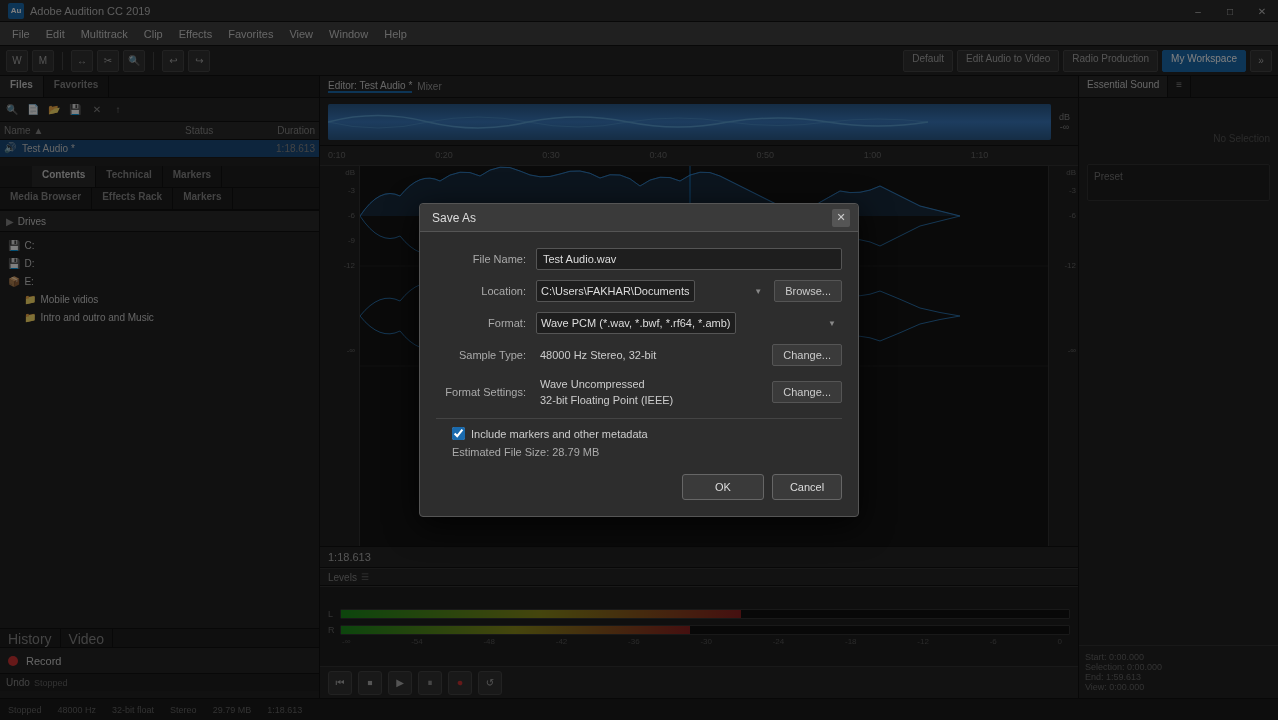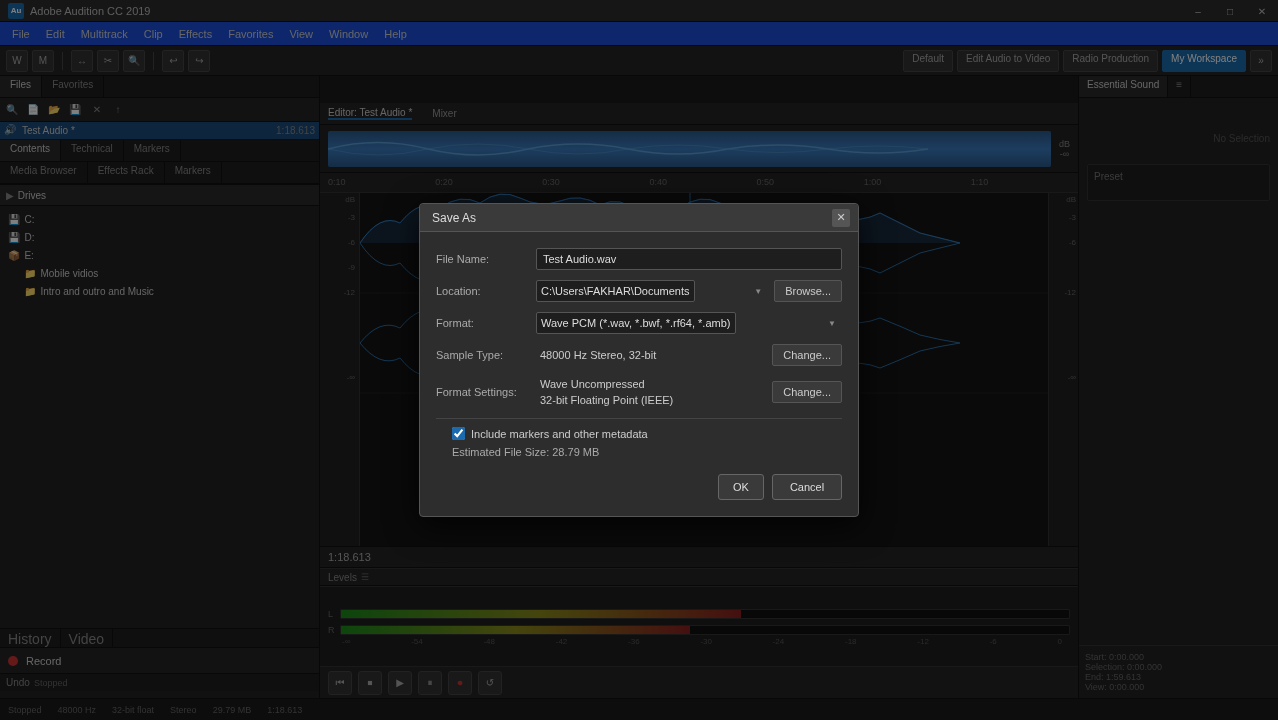--- a/index.html
+++ b/index.html
@@ -48,21 +48,21 @@
       align-items: center;
       justify-content: center;
       color: #bbb;
       font-size: 10px;
       cursor: pointer;
     }
 
     
     #menubar {
       height: 24px;
-      background: #1d4ed8;
+      background: #404040;
       display: flex;
       align-items: center;
       padding: 0 4px;
       border-bottom: 1px solid #111;
     }
     .menu-item {
       padding: 2px 8px;
       color: #ccc;
       font-size: 11px;
       cursor: pointer;
@@ -135,20 +135,21 @@
       flex-direction: column;
       overflow: hidden;
     }
 
     
     .panel-tabs {
       display: flex;
       background: #1e1e1e;
       border-bottom: 1px solid #111;
       height: 22px;
+      font-weight: bold;
     }
     .panel-tab {
       padding: 3px 10px;
       font-size: 10px;
       color: #888;
       cursor: pointer;
       border-right: 1px solid #111;
     }
     .panel-tab.active { color: #ccc; background: #2a2a2a; }
     .panel-toolbar {
@@ -289,22 +290,21 @@
       position: relative;
     }
 
     .editor-header {
       height: 22px;
       background: #252525;
       display: flex;
       align-items: center;
       padding: 0 8px;
       border-bottom: 1px solid #111;
-      gap: 20px;
-      margin-top: 27px;
+      gap: 5px;
     }
     .editor-tab {
       font-size: 10px;
       color: #999;
       cursor: pointer;
     }
     .editor-tab.active { color: #ccc; border-bottom: 2px solid #1a6aad; }
     .waveform-overview {
       height: 48px;
       background: #222;
@@ -564,20 +564,21 @@
     }
     .dialog-row {
       display: flex;
       align-items: center;
       margin-bottom: 10px;
     }
     .dialog-label {
       width: 100px;
       font-size: 11px;
       color: #aaa;
+      text-align: right;
       padding-right: 10px;
     }
     .dialog-input {
       flex: 1;
       height: 22px;
       background: #1e1e1e;
       border: 1px solid #555;
       border-radius: 2px;
       color: #ddd;
       font-size: 11px;
@@ -673,21 +674,21 @@
       padding-left: 16px;
       margin-bottom: 12px;
     }
     .dialog-footer {
       display: flex;
       justify-content: flex-end;
       gap: 8px;
       padding-top: 4px;
     }
     .dlg-ok-btn {
-      width: 46px;
+      width: 82px;
       height: 26px;
       background: #3a3a3a;
       border: 1px solid #666;
       border-radius: 3px;
       color: #ddd;
       font-size: 11px;
       cursor: pointer;
     }
     .dlg-cancel-btn {
       width: 70px;
@@ -759,28 +760,33 @@
       <div class="panel-tab">Favorites</div>
     </div>
     <div class="panel-toolbar">
       <div class="ptb-btn">🔍</div>
       <div class="ptb-btn">📄</div>
       <div class="ptb-btn">📂</div>
       <div class="ptb-btn">💾</div>
       <div class="ptb-btn">✕</div>
       <div class="ptb-btn">↑</div>
     </div>
+    <div class="col-headers">
+      <span class="col-h col-name">Name ▲</span>
+      <span class="col-h col-status">Status</span>
+      <span class="col-h col-dur">Duration</span>
+    </div>
     <div class="file-row selected">
       <span class="file-icon">🔊</span>
       <span class="file-name">Test Audio *</span>
       <span class="file-status"></span>
       <span class="file-dur">1:18.613</span>
     </div>
 
-    <div class="panel-tabs" style="">
+    <div class="panel-tabs" style="margin-top: 8px; padding-left: 32px;">
       <div class="panel-tab active">Contents</div>
       <div class="panel-tab">Technical</div>
       <div class="panel-tab">Markers</div>
     </div>
 
     <div class="panel-tabs">
       <div class="panel-tab">Media Browser</div>
       <div class="panel-tab">Effects Rack</div>
       <div class="panel-tab">Markers</div>
     </div>

